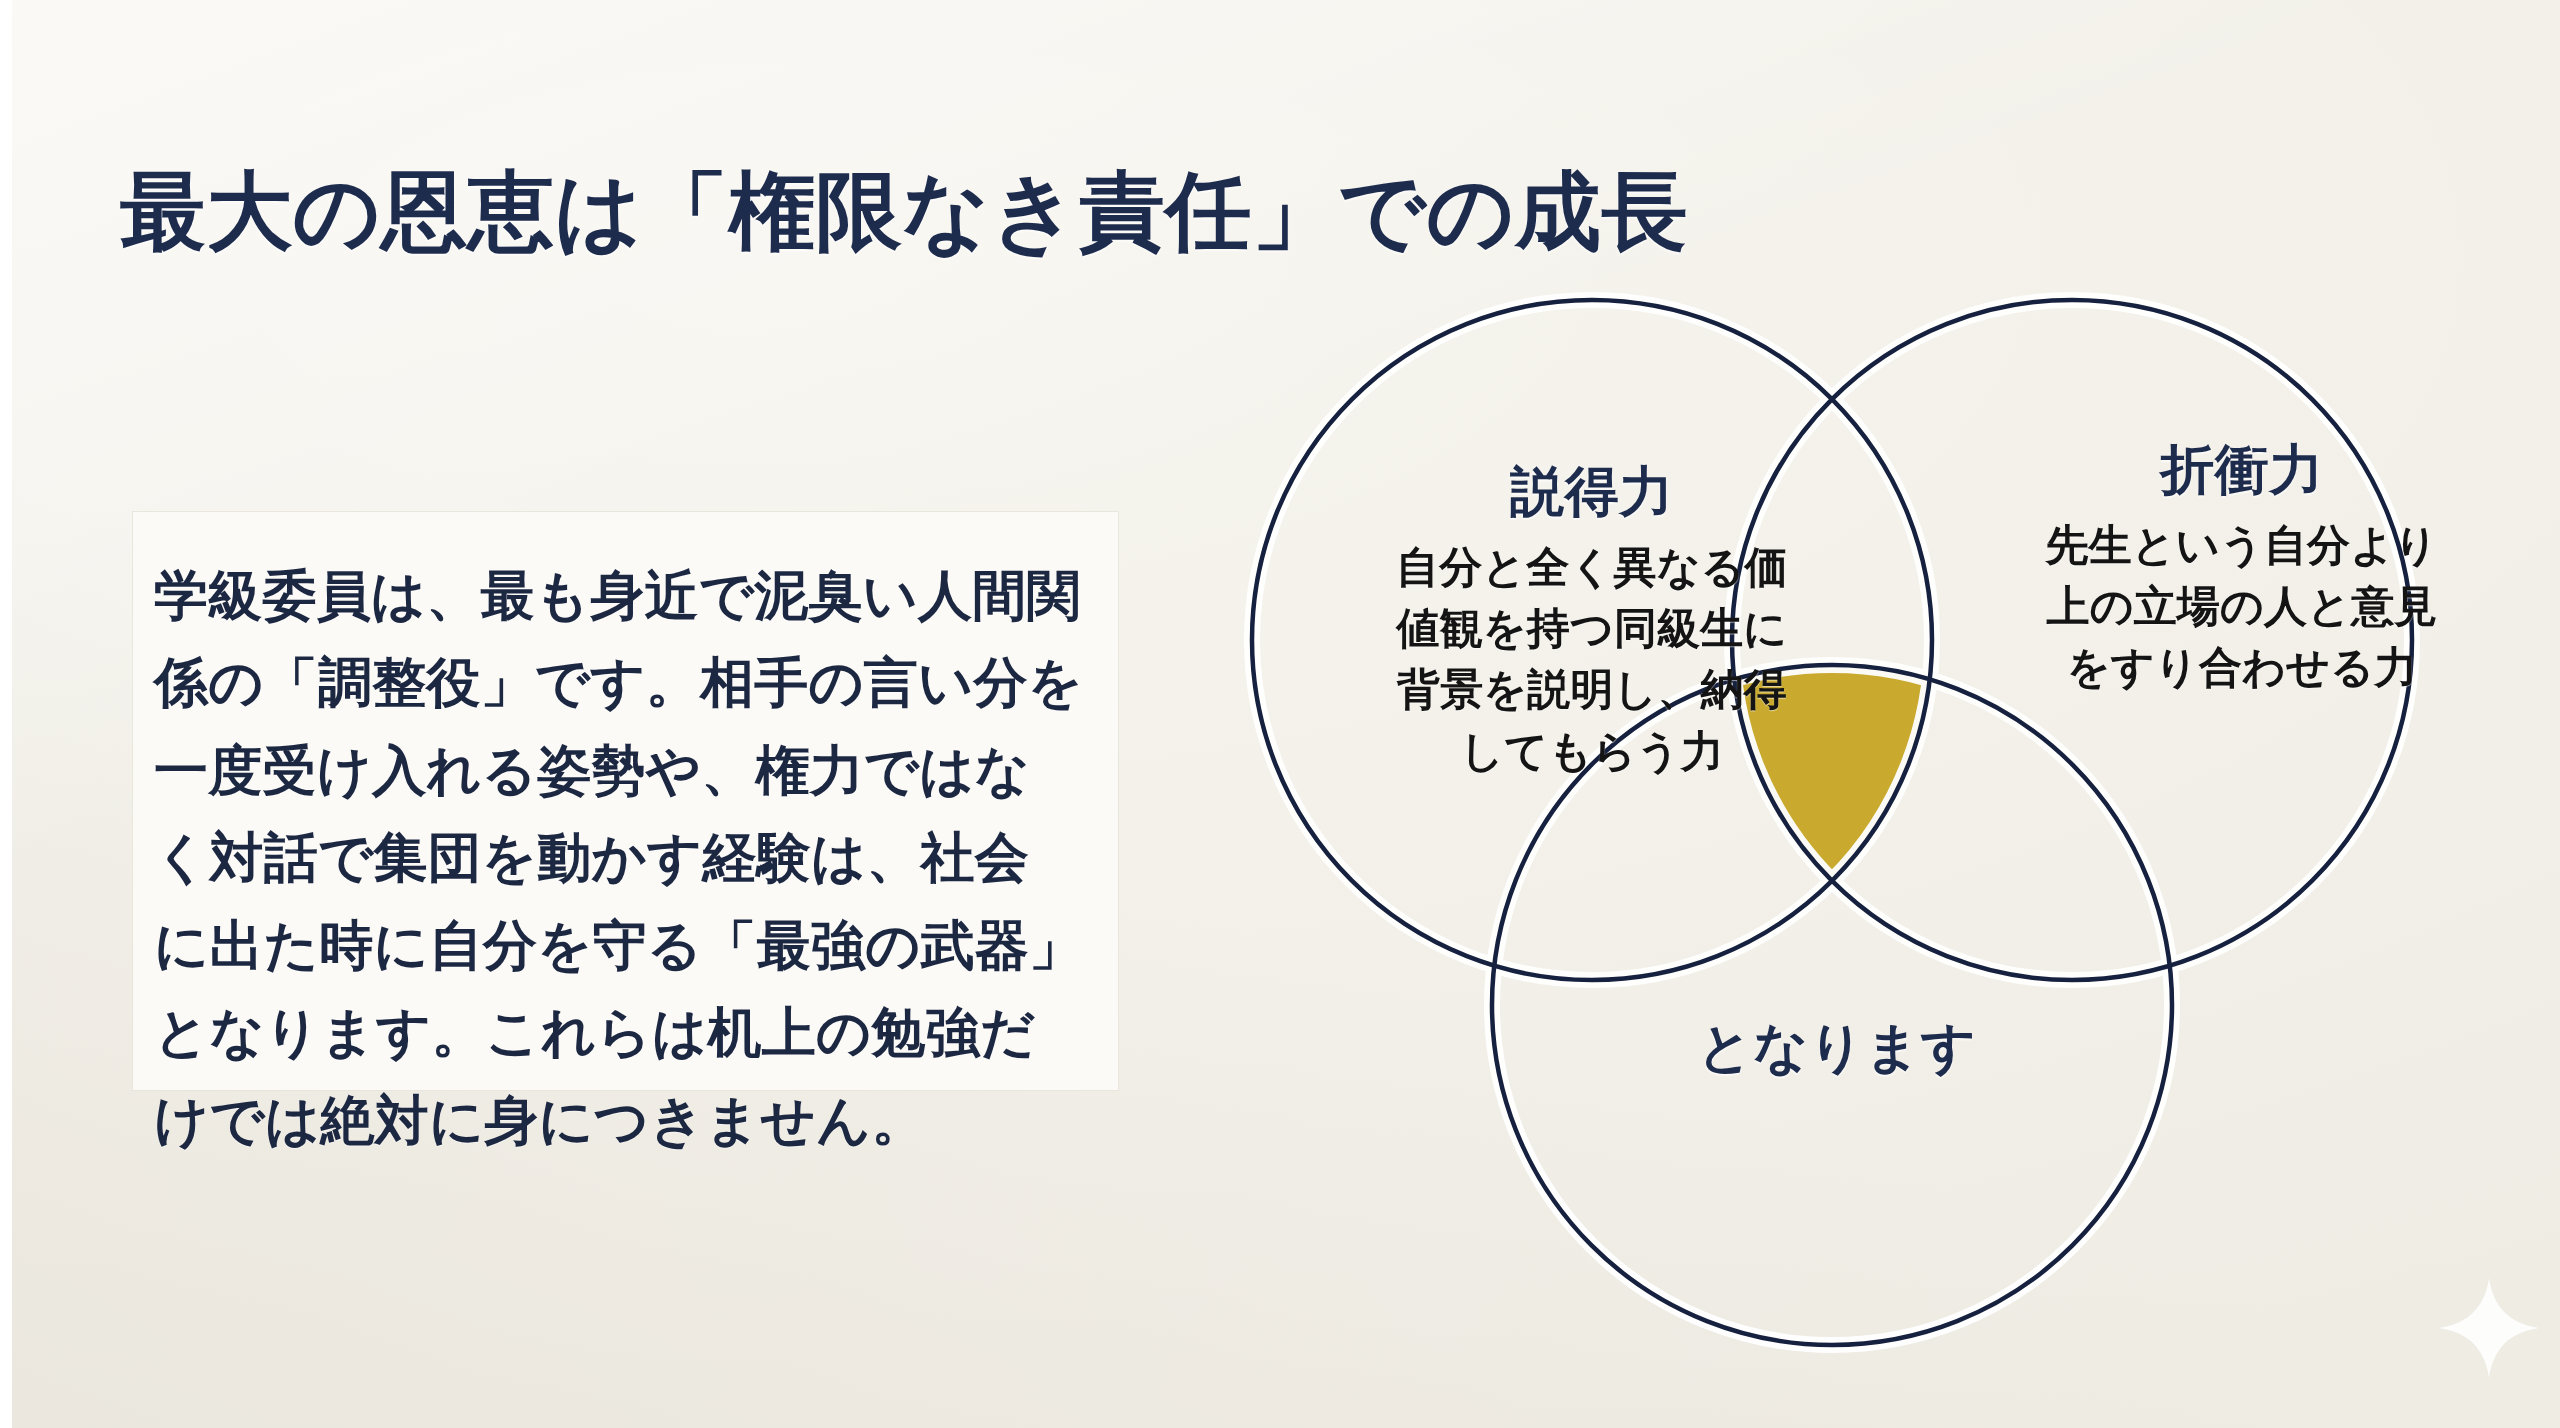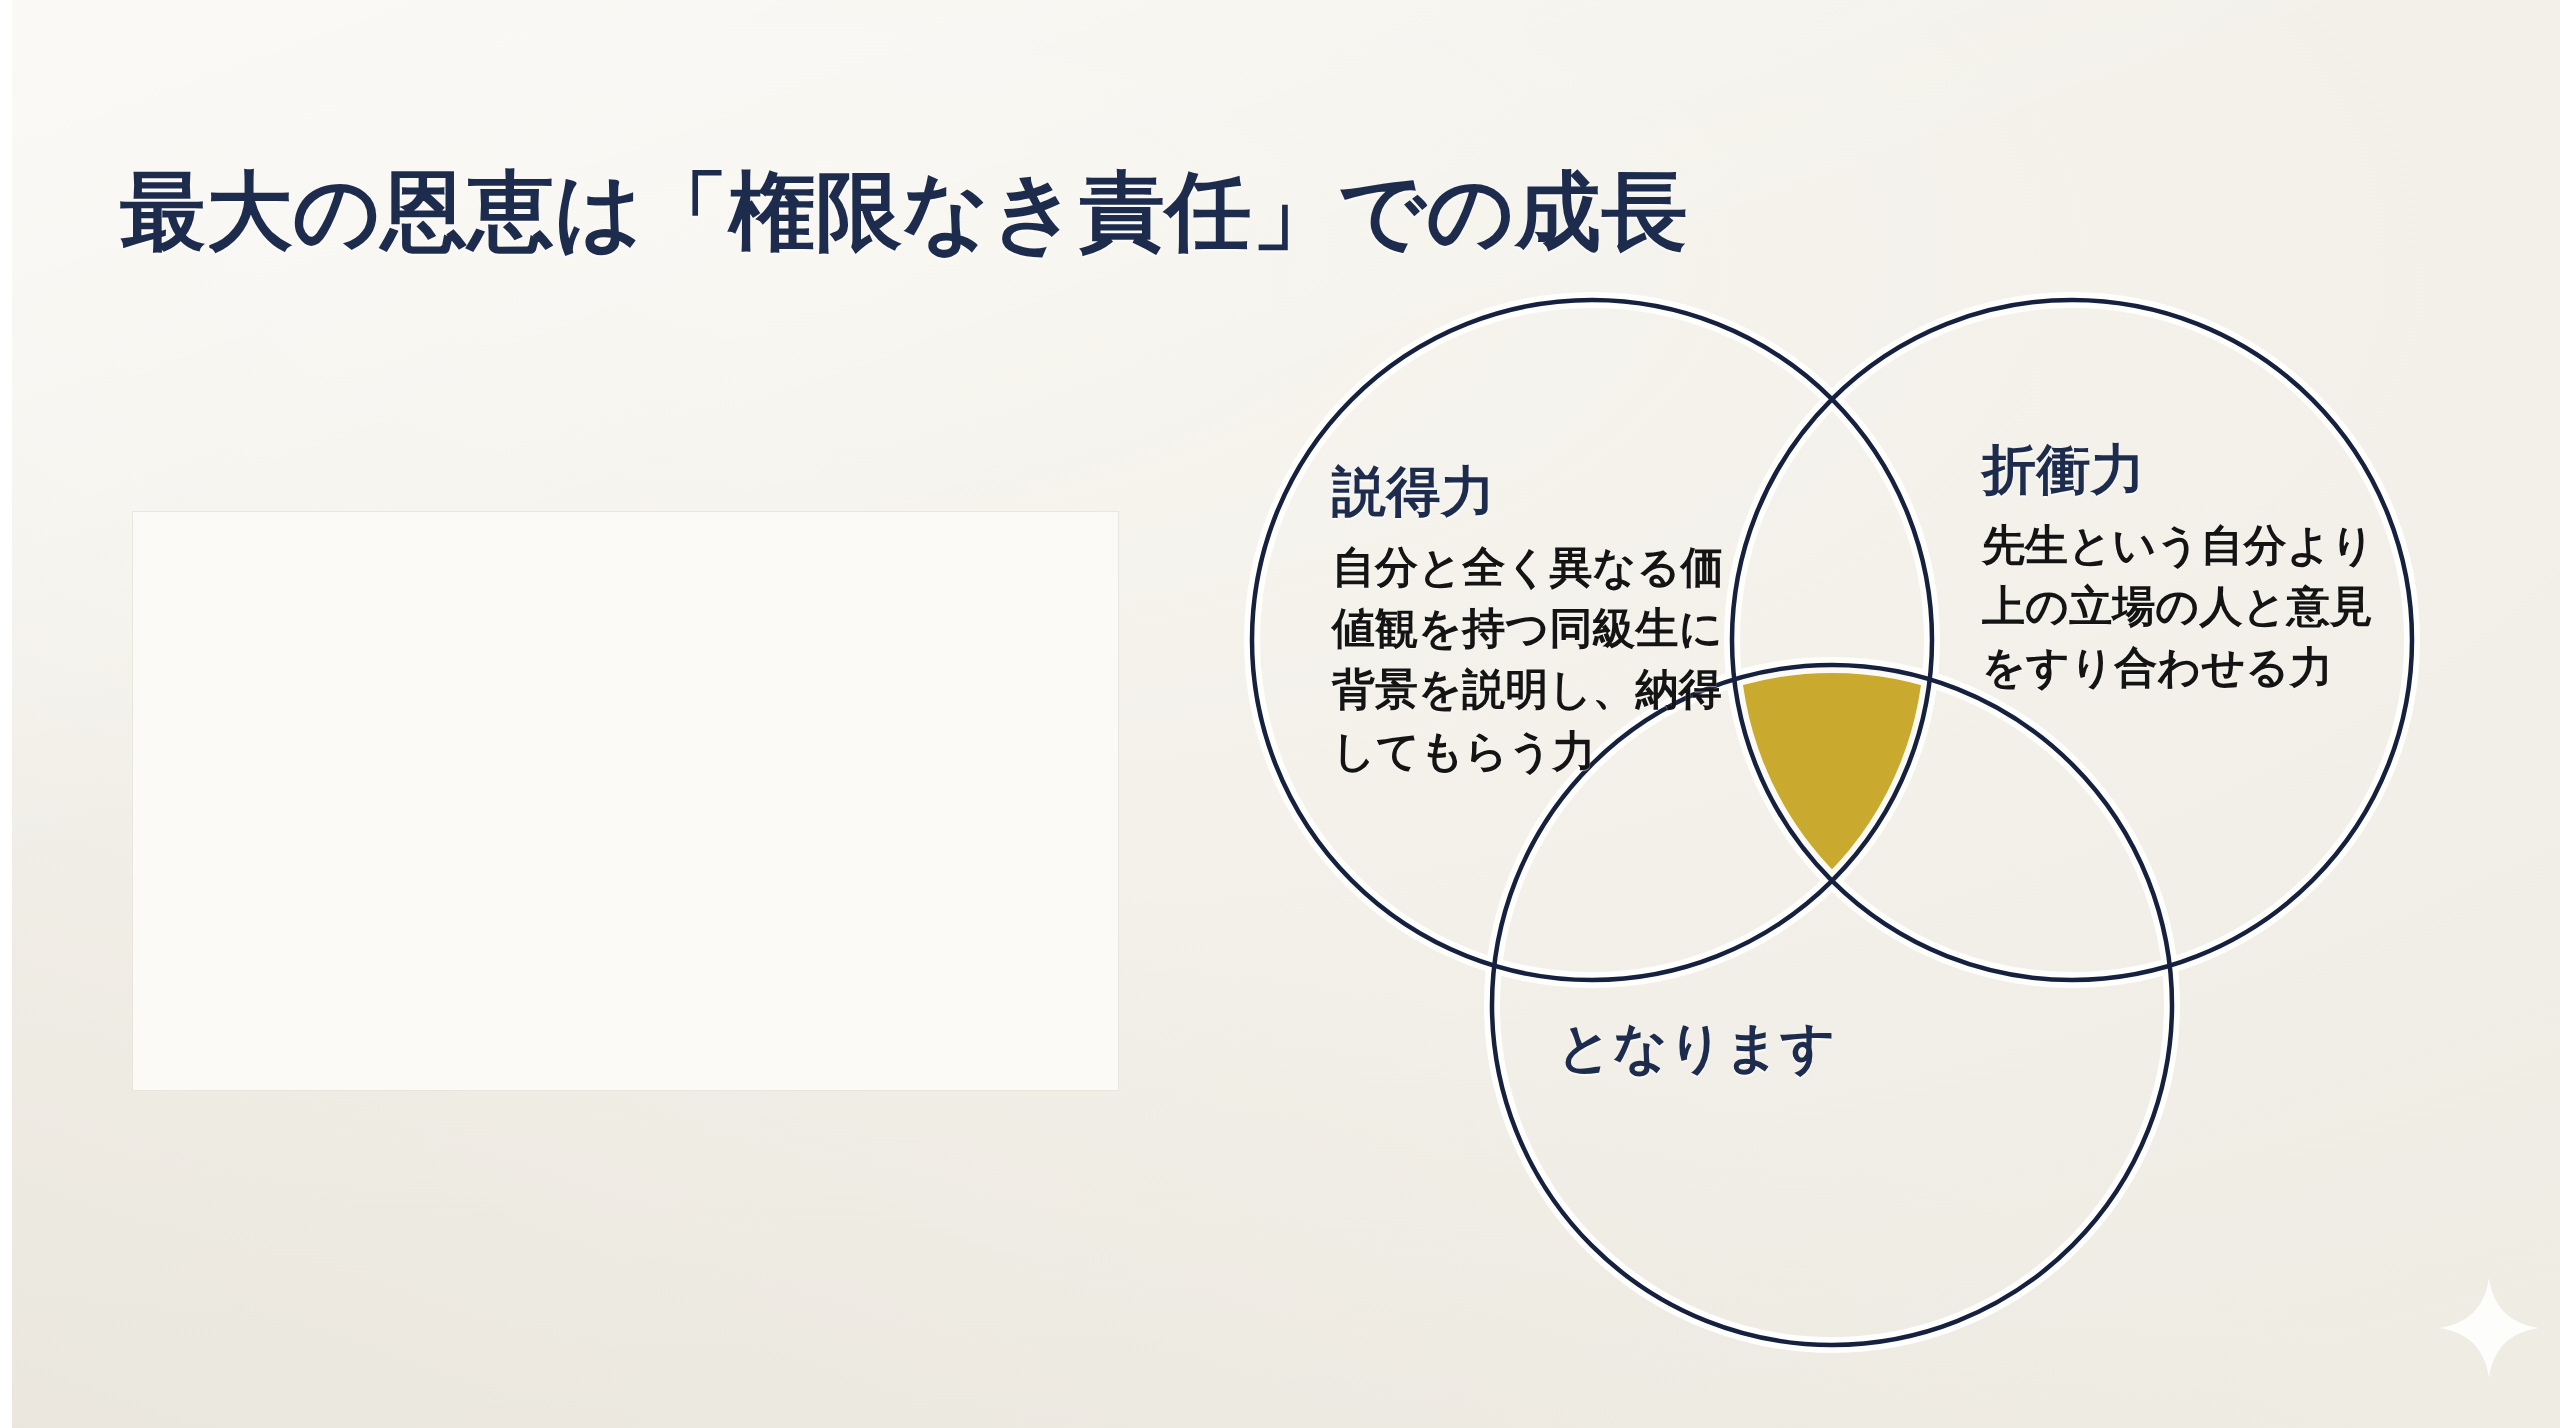--- a/index.html
+++ b/index.html
@@ -81,21 +81,21 @@
     position: absolute;
     left: 1200px;
     top: 170px;
     width: 1260px;
     height: 1230px;
   }
   #venn svg { display: block; width: 100%; height: 100%; }
 
   .venn-block {
     position: absolute;
-    text-align: left;
+    text-align: center;
     pointer-events: none;
   }
   .venn-title {
     font-size: 54px;
     font-weight: 700;
     color: #1d2b4d;
     line-height: 1.1;
     letter-spacing: 0.01em;
     text-shadow: 0 2px 2px rgba(255,255,255,0.7);
     white-space: nowrap;
@@ -129,20 +129,21 @@
 <body>
 
 <div id="slide">
 
   <div id="bg-wash"></div>
   <div id="bg-wash2"></div>
 
   <h1 id="page-title">最大の恩恵は「権限なき責任」での成長</h1>
 
   <div id="copy-panel"></div>
+  <div id="copy-text">学級委員は、最も身近で泥臭い人間関係の「調整役」です。相手の言い分を一度受け入れる姿勢や、権力ではなく対話で集団を動かす経験は、社会に出た時に自分を守る「最強の武器」となります。これらは机上の勉強だけでは絶対に身につきません。</div>
 
   <div id="venn">
     <svg viewBox="0 0 1260 1230" xmlns="http://www.w3.org/2000/svg" aria-hidden="true">
       <defs>
 
         <clipPath id="clipA">
           <circle cx="380" cy="470" r="340"></circle>
         </clipPath>
         <clipPath id="clipB">
           <circle cx="860" cy="470" r="340"></circle>

